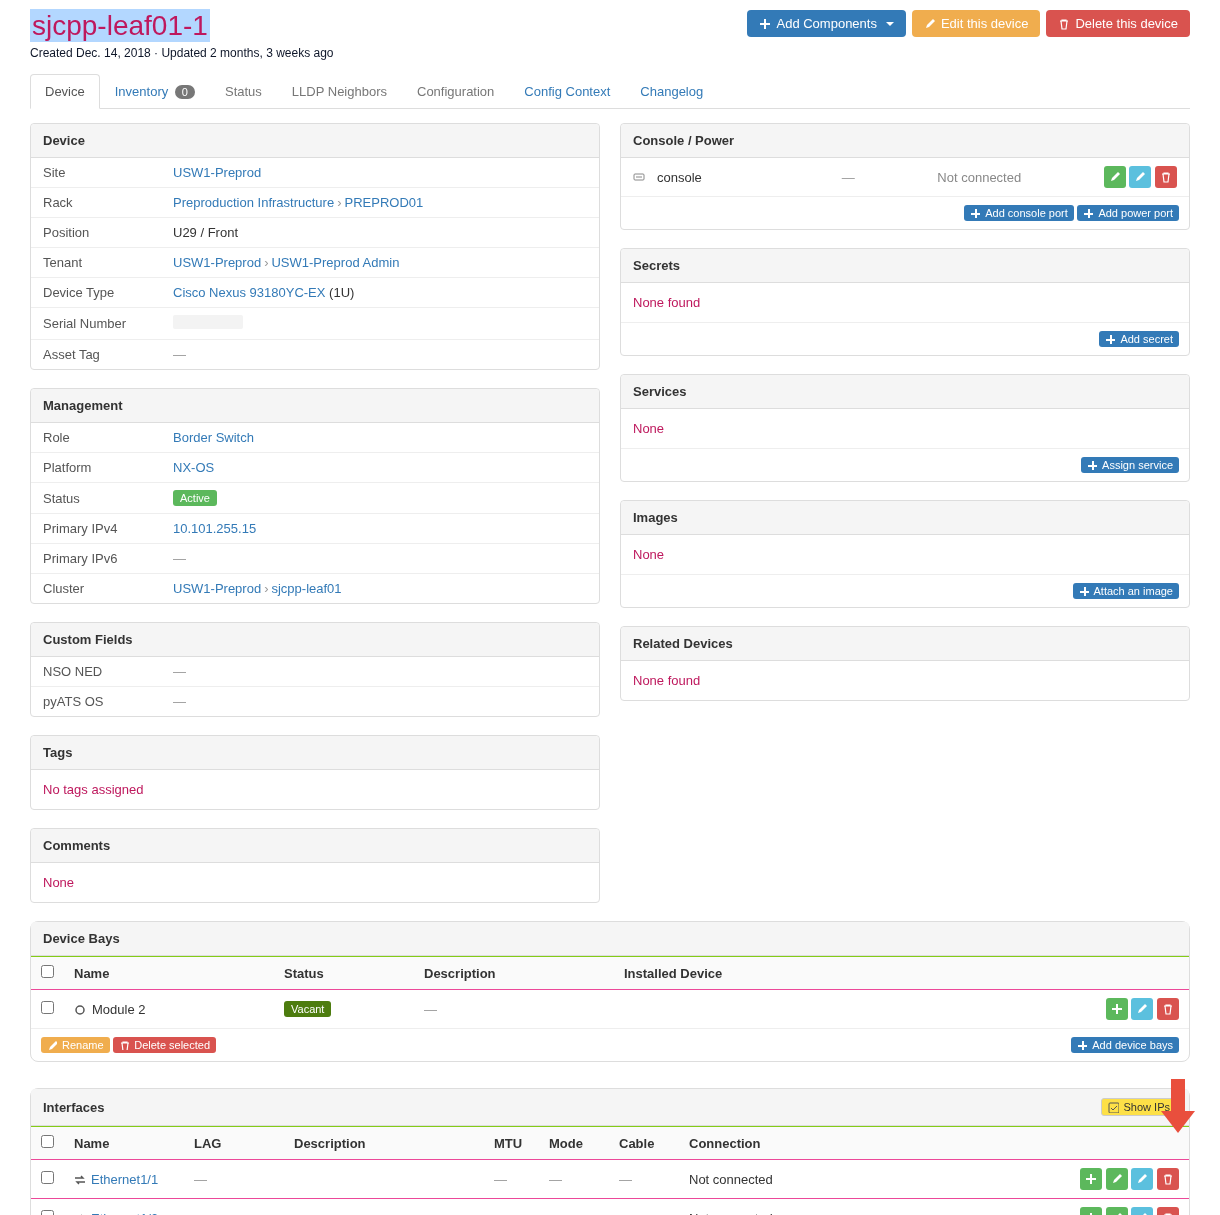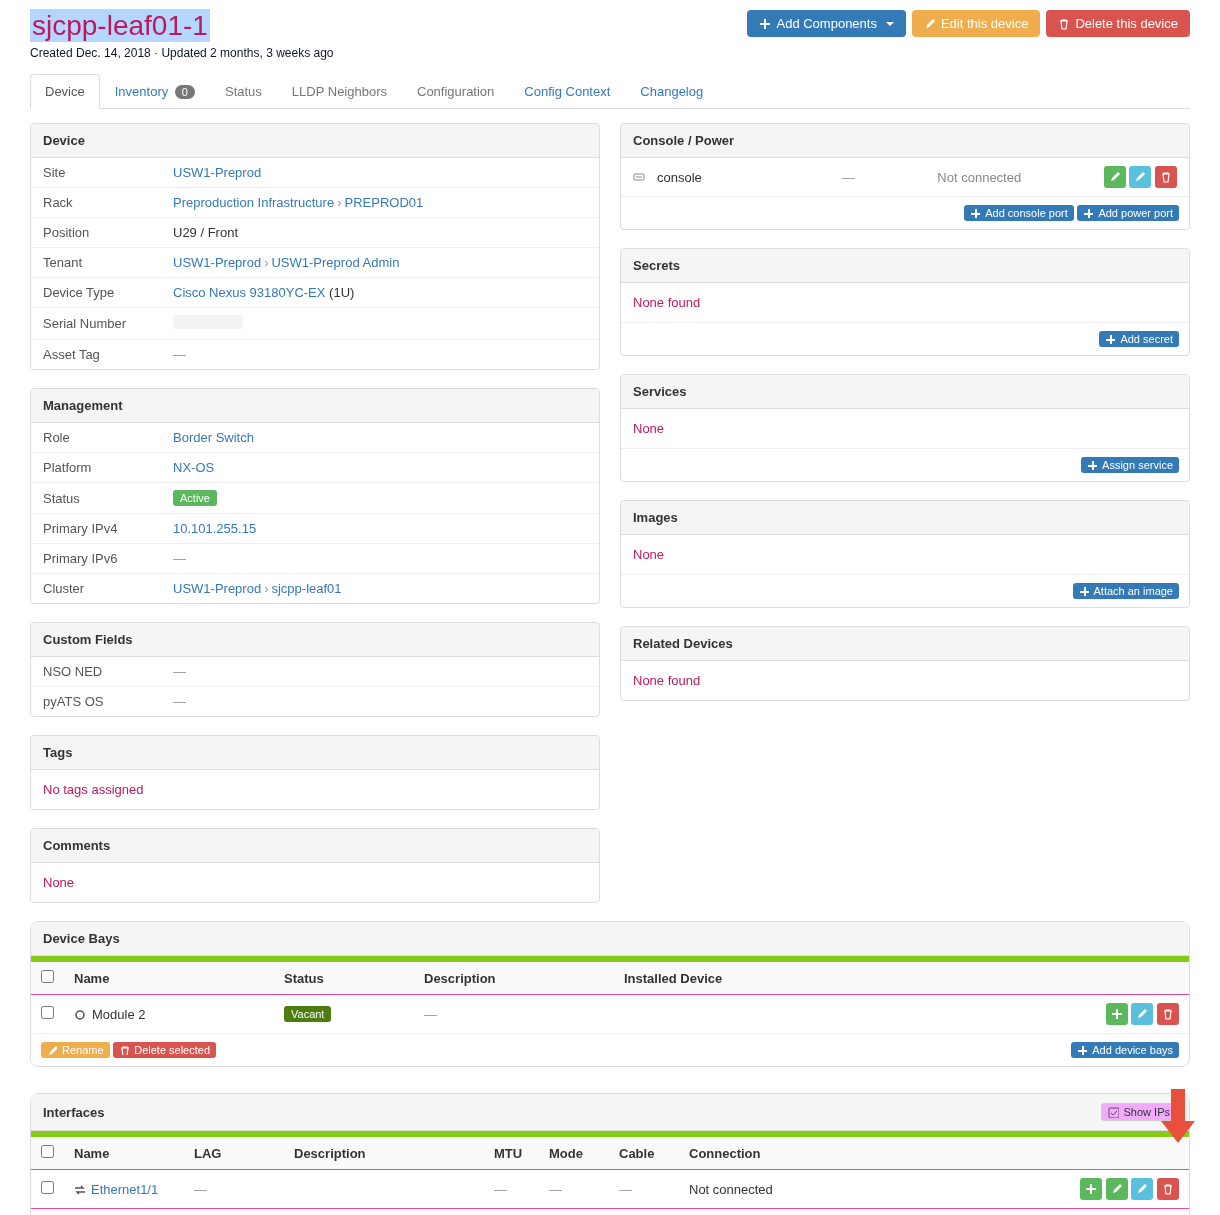--- a/index.html
+++ b/index.html
@@ -7,21 +7,21 @@
 a { color: #337ab7; text-decoration: none; }
 .header-row { display: flex; justify-content: space-between; align-items: flex-start; margin-bottom: 4px; }
 h1 { font-size: 28px; font-weight: 500; color: #be185d; }
 h1 .hl { background: #b3d7ff; padding: 1px 2px; }
 .meta { color: #0f172a; font-size: 12px; margin-top: 4px; }
 .btn { display: inline-flex; align-items: center; padding: 6px 12px; border-radius: 4px; color: #fff; font-size: 13px; border: none; cursor: pointer; gap: 5px; }
 .btn-xs { padding: 2px 6px; font-size: 11px; border-radius: 3px; }
 .btn-primary { background: #337ab7; }
 .btn-warning { background: #f0ad4e; }
 .btn-danger { background: #d9534f; }
-.btn-default { background: #f0abfc; color: #333; border: 1px solid #ccc; }
+.btn-default { background: #fde047; color: #333; border: 1px solid #ccc; }
 .btn-group { display: flex; gap: 6px; }
 .tabs { border-bottom: 1px solid #ddd; margin-top: 14px; display: flex; }
 .tab { padding: 9px 14px; color: #777; cursor: pointer; border: 1px solid transparent; border-radius: 4px 4px 0 0; margin-bottom: -1px; }
 .tab.active { border-color: #ddd #ddd #fff; color: #555; background: #fff; }
 .tab.link { color: #337ab7; }
 .badge { background: #777; color: #fff; border-radius: 9px; padding: 1px 7px; font-size: 11px; margin-left: 3px; }
 .cols { display: flex; gap: 20px; margin-top: 14px; }
 .col { flex: 1; }
 .panel { border: 1px solid #ddd; border-radius: 4px; margin-bottom: 18px; }
 .panel-h { background: #f5f5f5; padding: 9px 12px; border-bottom: 1px solid #ddd; font-weight: 600; color: #333; border-radius: 4px 4px 0 0; display: flex; justify-content: space-between; align-items: center; }
@@ -31,21 +31,21 @@
 .tbl { width: 100%; border-collapse: collapse; }
 .tbl td { padding: 7px 12px; border-top: 1px solid #eee; vertical-align: middle; }
 .tbl td:first-child { color: #555; width: 130px; }
 .tbl tr:first-child td { border-top: none; }
 .dash { color: #999; }
 .label { display: inline-block; padding: 2px 7px; border-radius: 3px; font-size: 11px; color: #fff; }
 .label-success { background: #5cb85c; }
 .label-default { background: #4d7c0f; }
 .wide-panel { border: 1px solid #ddd; border-radius: 8px; margin-bottom: 26px; }
 .wtbl { width: 100%; border-collapse: collapse; font-size: 13px; }
-.wtbl th { text-align: left; padding: 8px 10px; font-weight: 600; border-top: 6px solid #84cc16; background: #fff; }
+.wtbl th { text-align: left; padding: 8px 10px; font-weight: 600; border-top: 1px solid #84cc16; background: #fff; }
 .wtbl td { padding: 8px 10px; border-top: 1px solid #ec4899; vertical-align: middle; }
 .wtbl .hrow th { background: #fafafa; }
 .icon-cell { width: 30px; text-align: center; }
 .actions { text-align: right; white-space: nowrap; }
 .sq { display: inline-flex; width: 22px; height: 22px; border-radius: 3px; color: #fff; align-items: center; justify-content: center; font-size: 12px; cursor: pointer; }
 .sq-success { background: #5cb85c; }
 .sq-info { background: #5bc0de; }
 .sq-danger { background: #d9534f; }
 .arrow { position: absolute; right: -4px; top: -48px; width: 32px; height: 58px; pointer-events: none; }
 .arrow-stem { position: absolute; left: 10px; top: 0; width: 14px; height: 34px; background: #e94f3d; }

